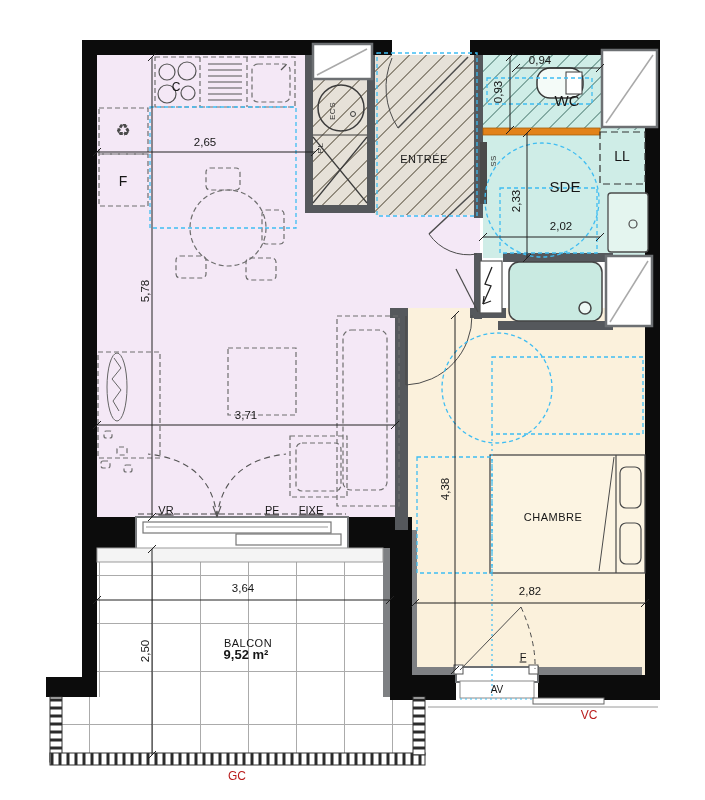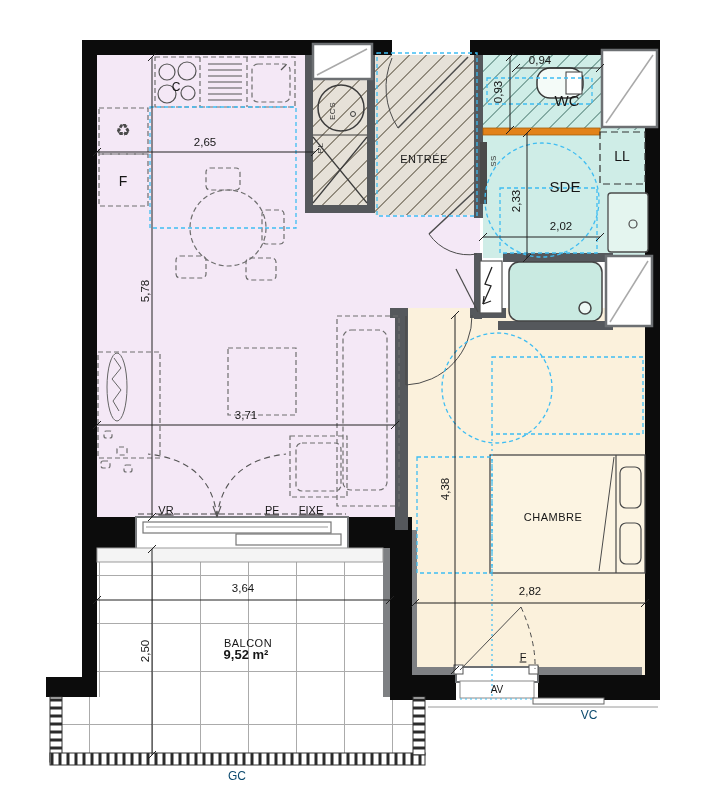--- a/index.html
+++ b/index.html
@@ -18,21 +18,21 @@
                      repeating-linear-gradient(90deg,rgba(0,0,0,0) 0 47px,#ababab 47px 48px);}
   svg#lines{position:absolute;left:0;top:0;z-index:5;}
   .lbl{position:absolute;z-index:9;transform:translate(-50%,-50%);white-space:nowrap;
        color:#161616;line-height:1;}
   .rot{transform:translate(-50%,-50%) rotate(-90deg);}
   .room{font-size:11px;letter-spacing:.5px;}
   .small-room{font-size:15px;}
   .dim{font-size:11.5px;}
   .tag{font-size:11px;text-decoration:underline;}
   .tiny{font-size:8px;letter-spacing:.5px;color:#333;}
-  .slate{color:#0c4a6e;font-size:12px;}
+  .slate{color:#b91c1c;font-size:12px;}
 </style>
 </head>
 <body>
 
 <div id="plan">
 
   <div class="floor f-sejour" style="left:97px;top:55px;width:298px;height:462px;"></div>
   <div class="floor f-sejour" style="left:375px;top:215px;width:105px;height:93px;"></div>
   <div class="floor f-entree" style="left:375px;top:55px;width:99px;height:160px;"></div>
   <div class="floor f-entree" style="left:313px;top:75px;width:54px;height:132px;"></div>

